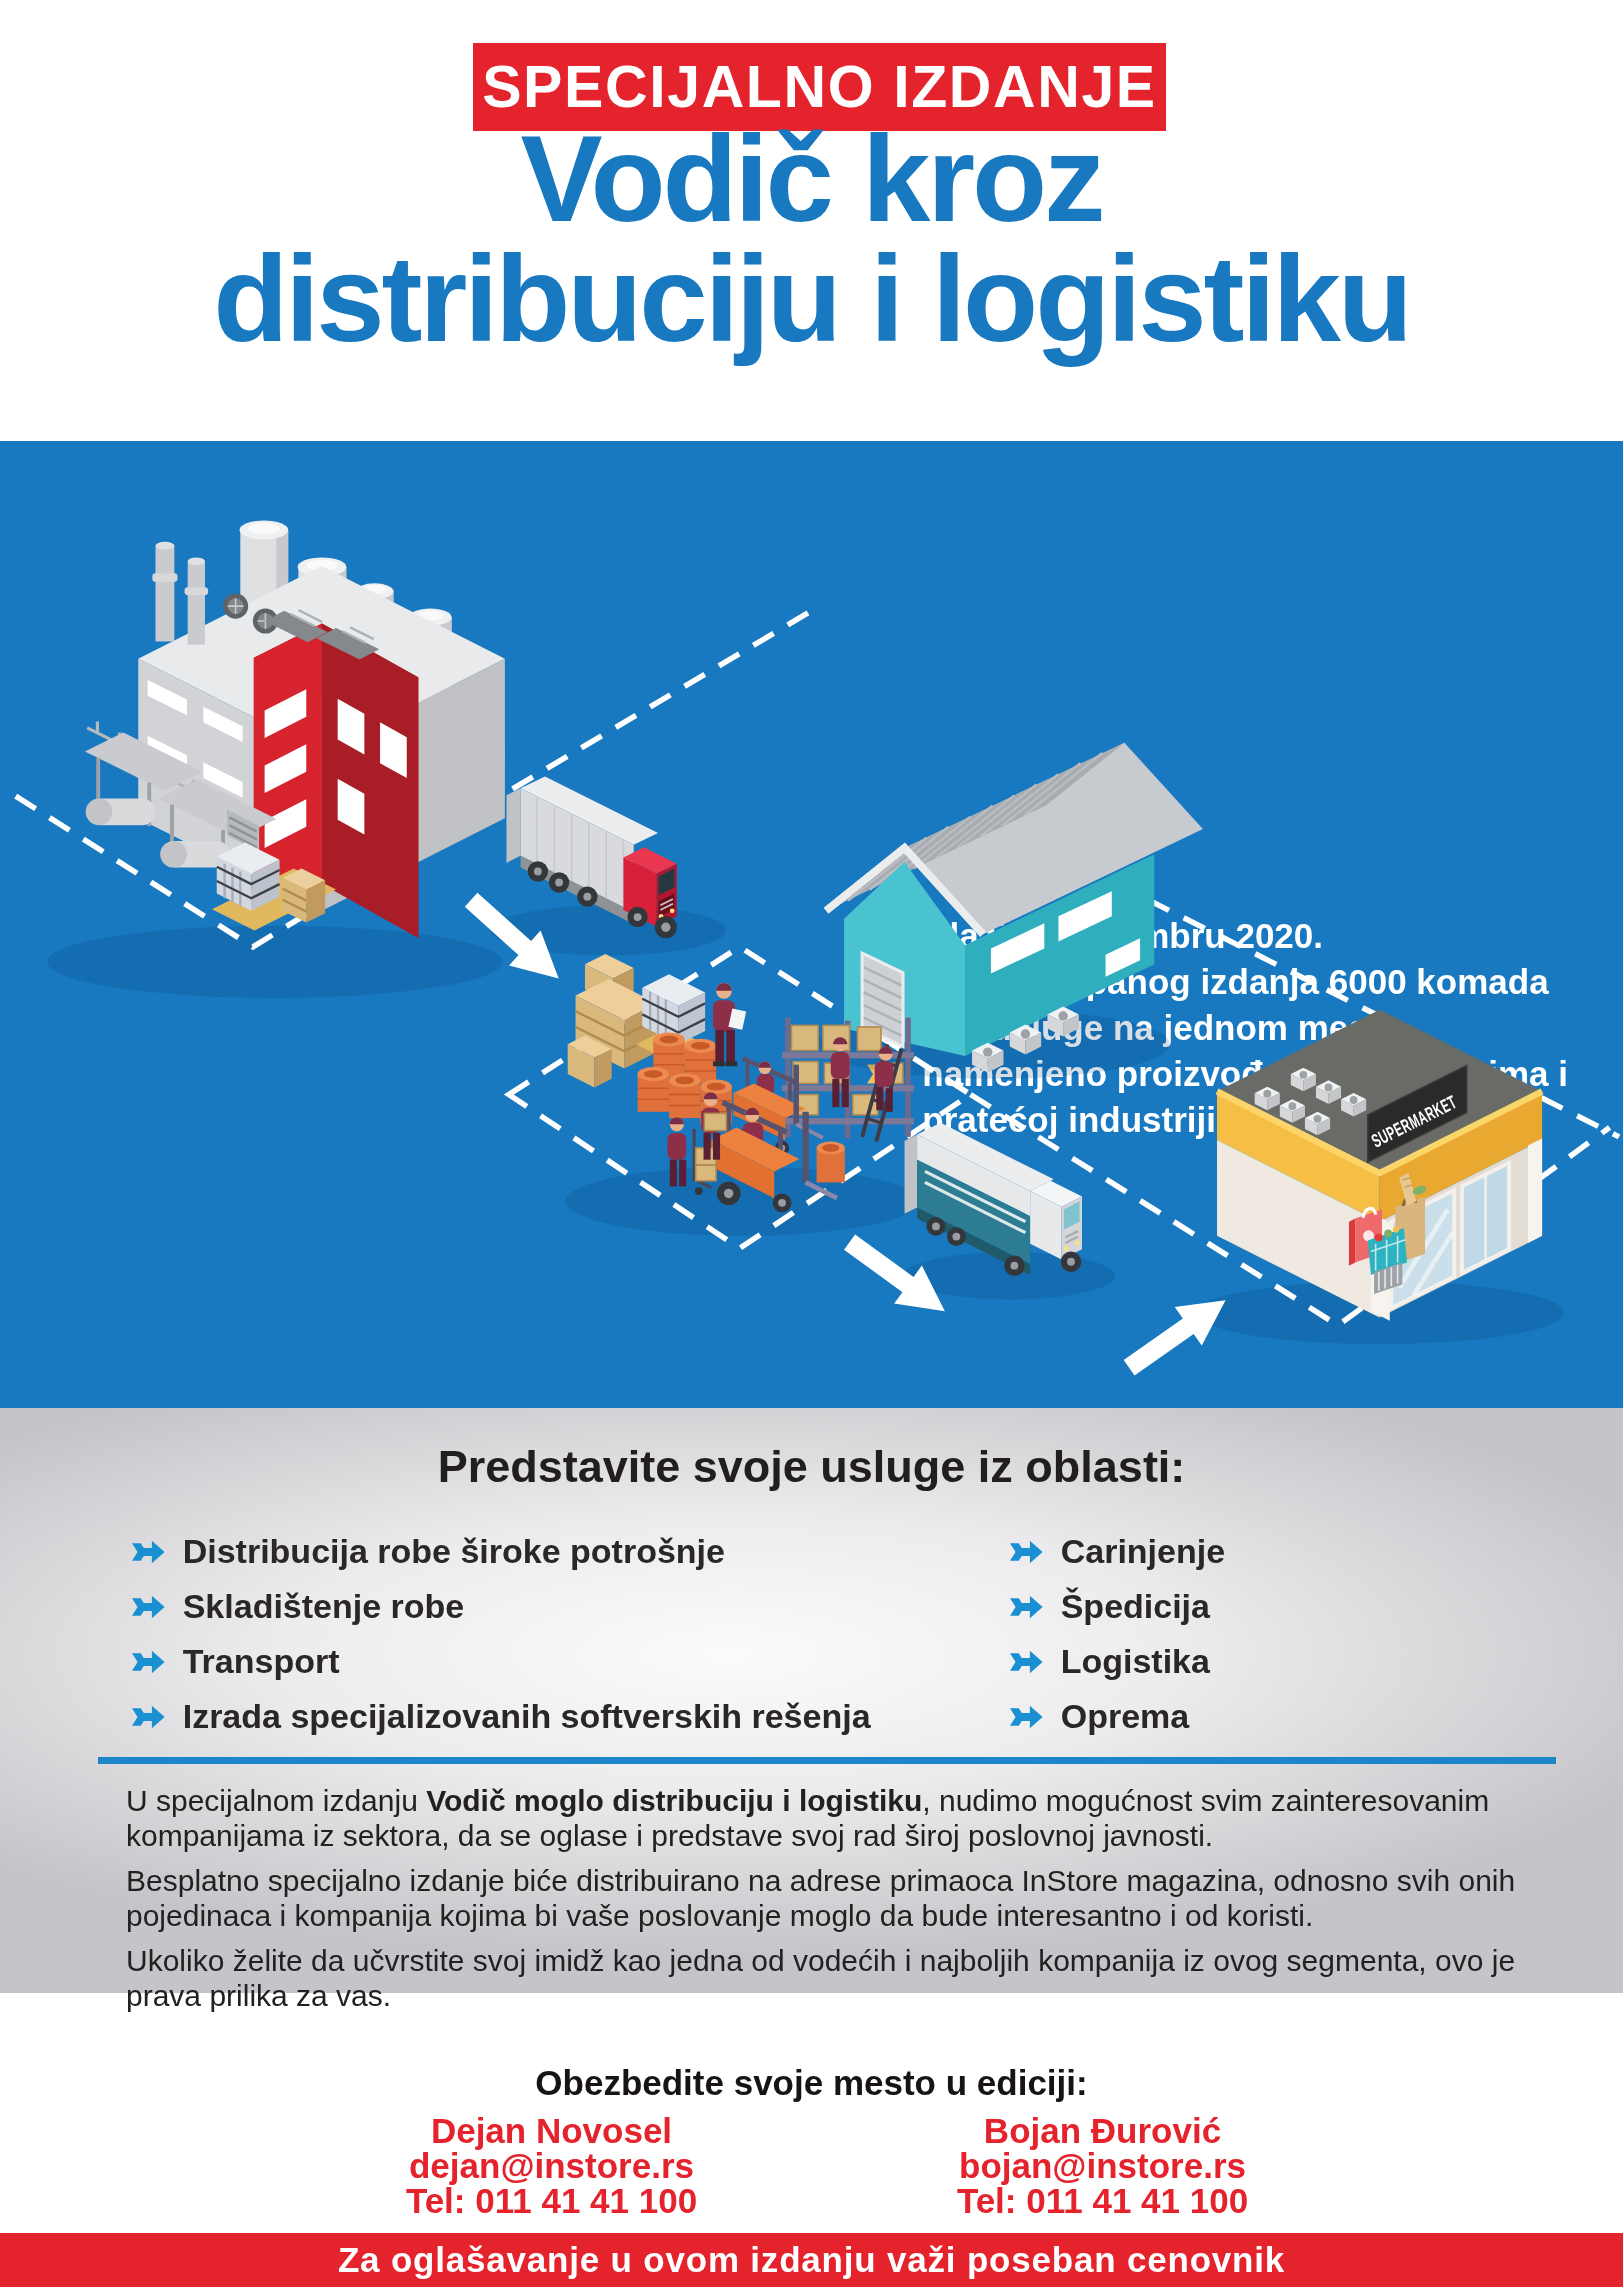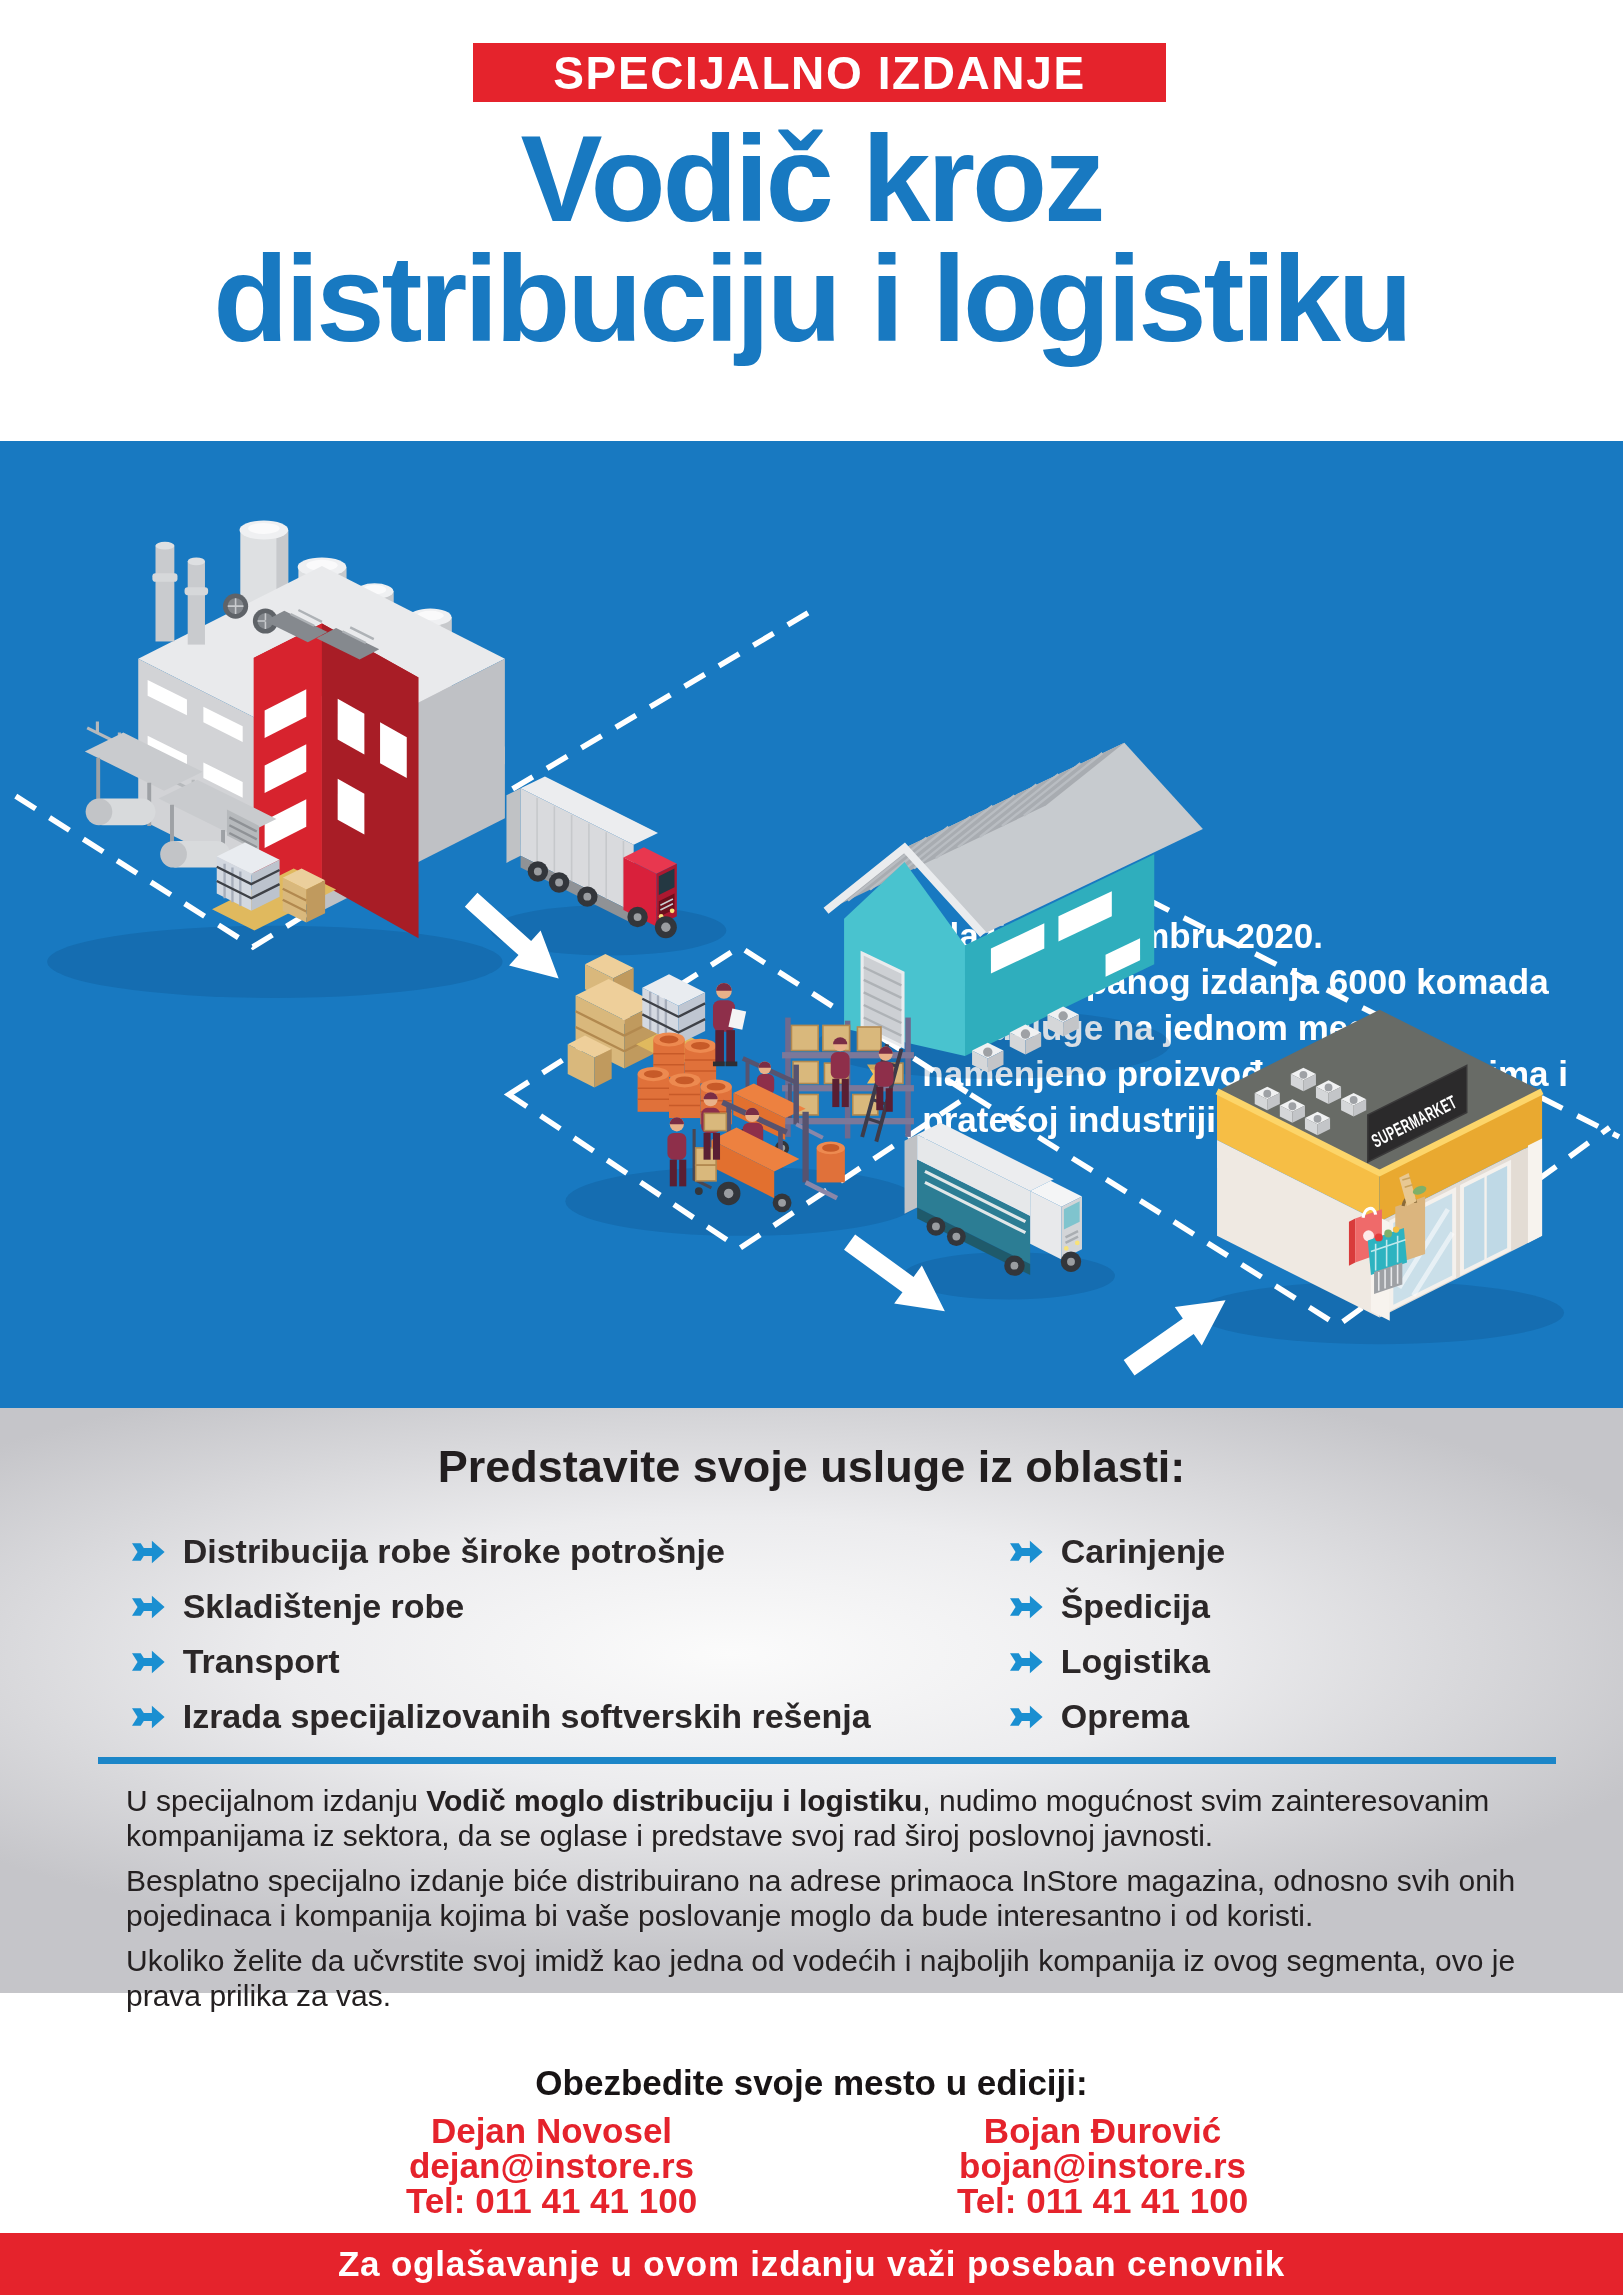--- a/index.html
+++ b/index.html
@@ -10,22 +10,22 @@
   html,body{margin:0;padding:0}
   body{
     width:1623px;height:2295px;position:relative;background:#fff;
     font-family:"Liberation Sans","DejaVu Sans",sans-serif;overflow:hidden;
   }
   .section{position:absolute;left:0;width:1623px}
 
   
   .header{top:0;height:441px;background:#fff}
   .badge{
-    position:absolute;left:473px;top:43px;width:693px;height:59px;
-    background:var(--brand_red);color:#fff;font-size:46px;font-weight:700;
+    position:absolute;left:473px;top:43px;width:693px;height:88px;
+    background:var(--brand_red);color:#fff;font-size:59px;font-weight:700;
     letter-spacing:1.6px;display:flex;align-items:center;justify-content:center;
   }
   .page-title{
     position:absolute;top:119px;left:0;width:100%;text-align:center;
     color:var(--brand_blue);font-size:123px;font-weight:700;line-height:120px;
     letter-spacing:-3.1px;
   }
   .page-subtitle{
     position:absolute;top:360px;left:0;width:100%;text-align:center;
     color:#141112;font-size:65px;font-weight:700;letter-spacing:0.8px;
@@ -66,21 +66,21 @@
 
   
   .contact{top:2047px;height:186px;background:#fff}
   .contact-heading{margin:0;padding-top:15.7px;text-align:center;font-size:35px;font-weight:700;color:#181415}
   .card{position:absolute;top:66px;width:471px;text-align:center;color:var(--brand_red);
         font-size:35px;font-weight:700;line-height:35px}
   .card.c1{left:316px}
   .card.c2{left:867px}
 
   
-  .footer{top:2233px;height:62px;background:var(--brand_red);color:#fff;display:flex;
+  .footer{top:2233px;height:54px;background:var(--brand_red);color:#fff;display:flex;
           align-items:center;justify-content:center;font-size:35px;font-weight:700;letter-spacing:0.8px}
 </style>
 </head>
 <body>
 
 <div class="section header">
   <div class="badge">SPECIJALNO IZDANJE</div>
   <div class="page-title">
     <div>Vodič kroz</div>
     <div>distribuciju i logistiku</div>

